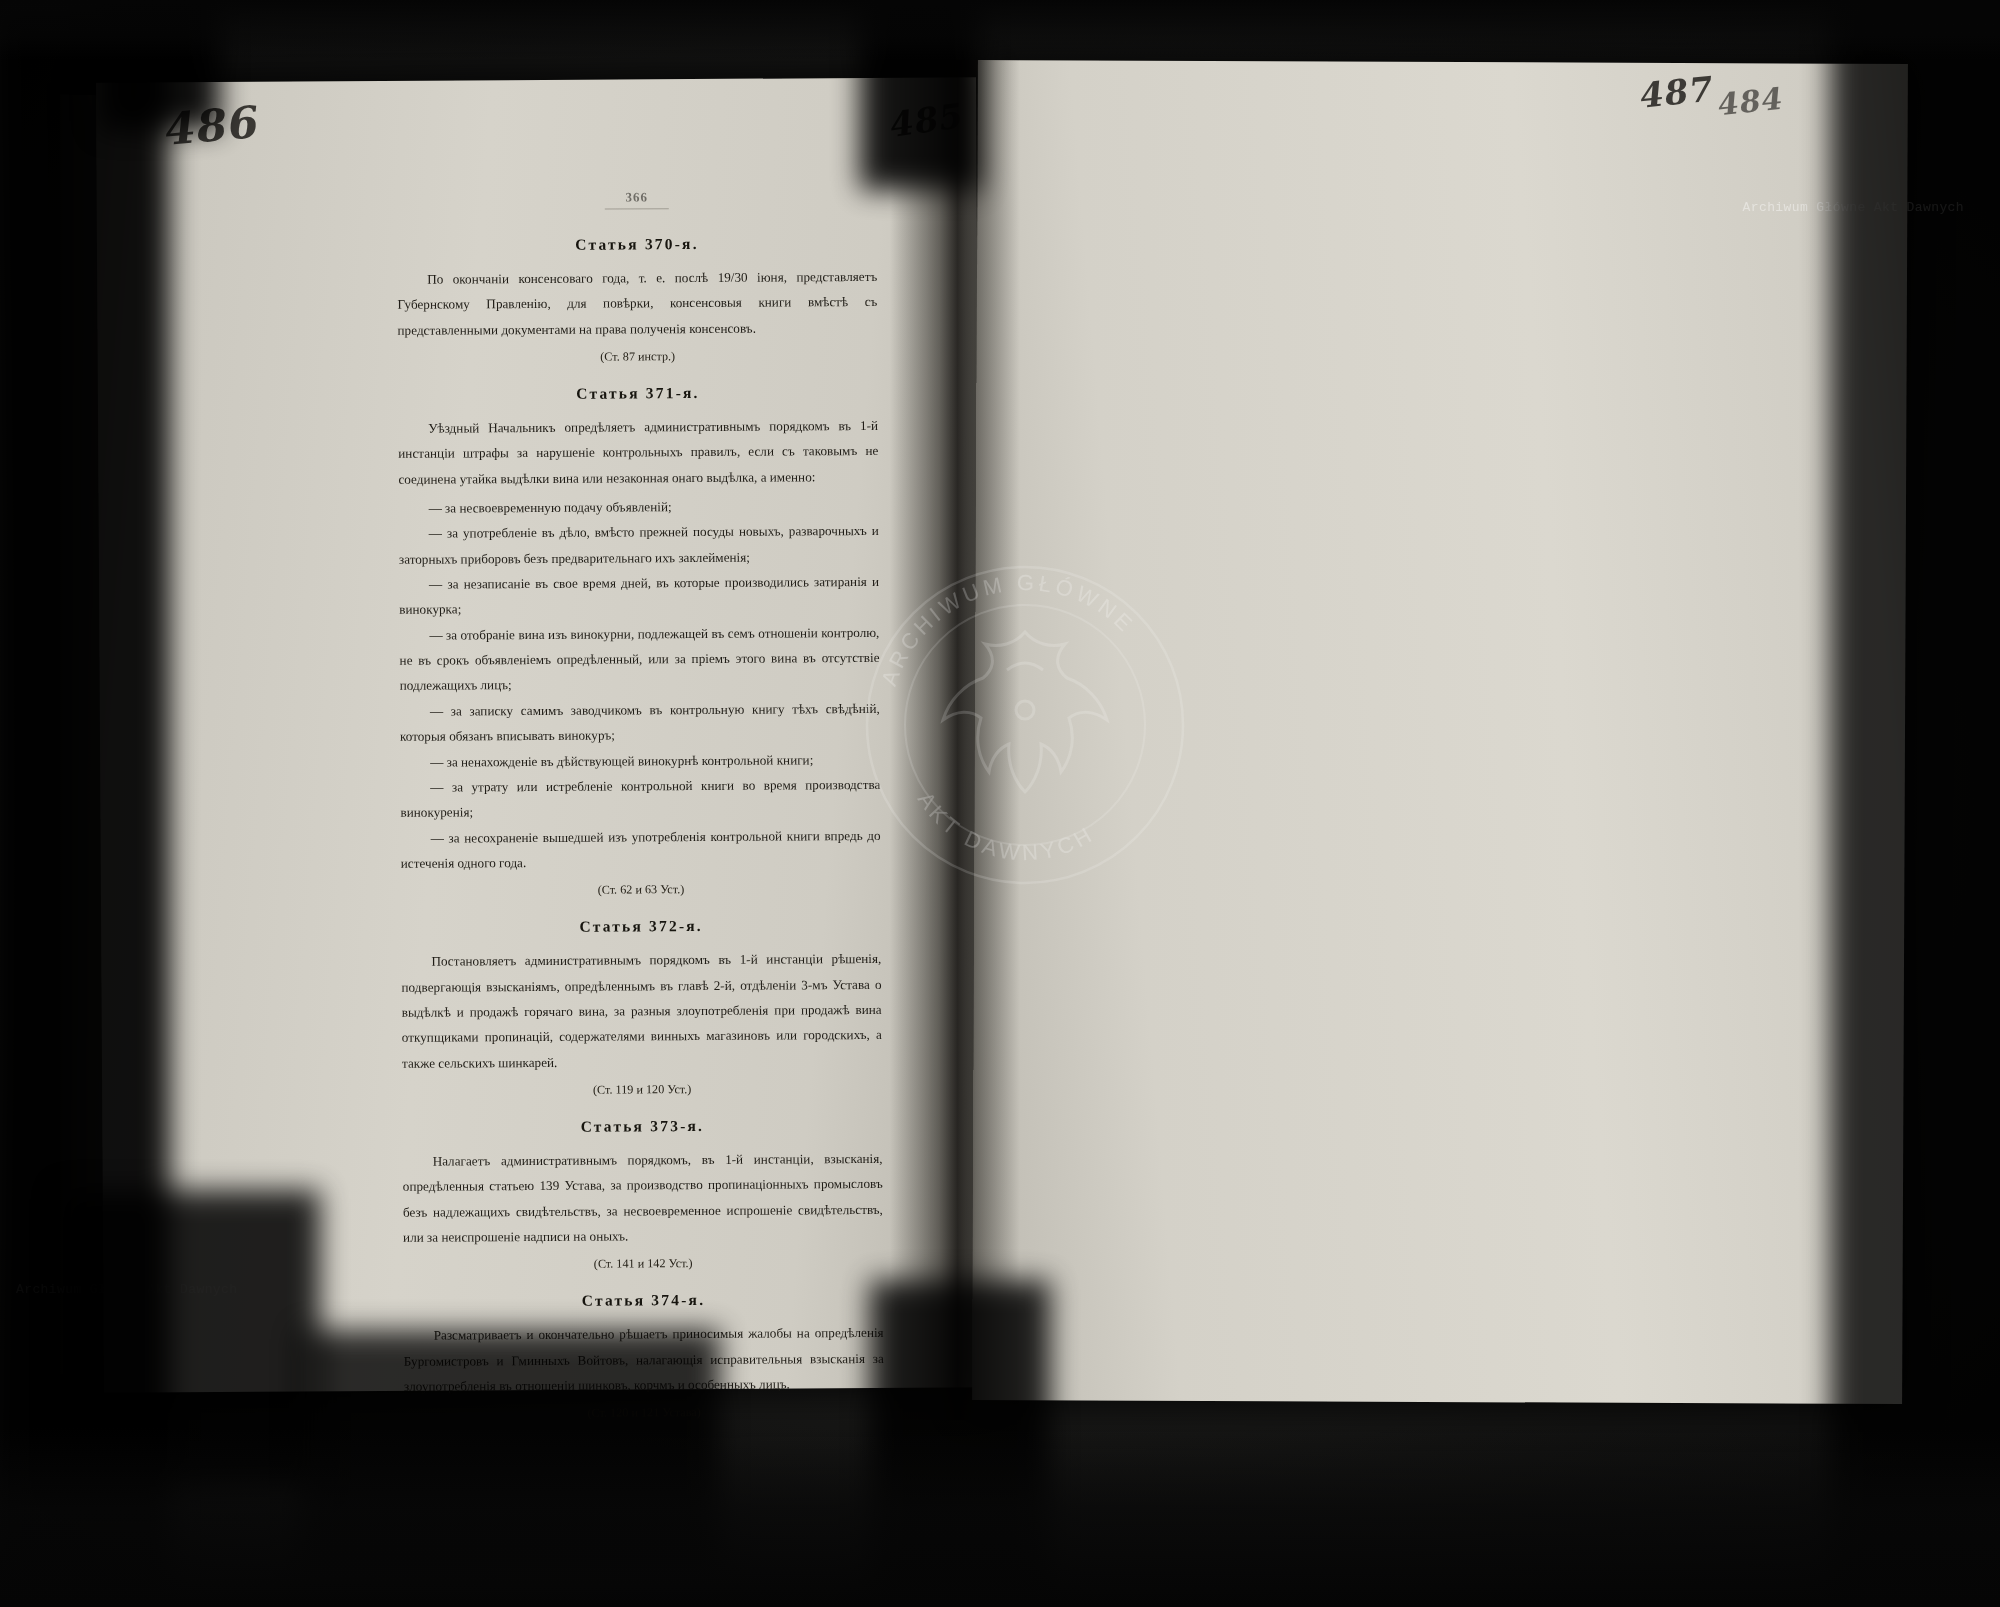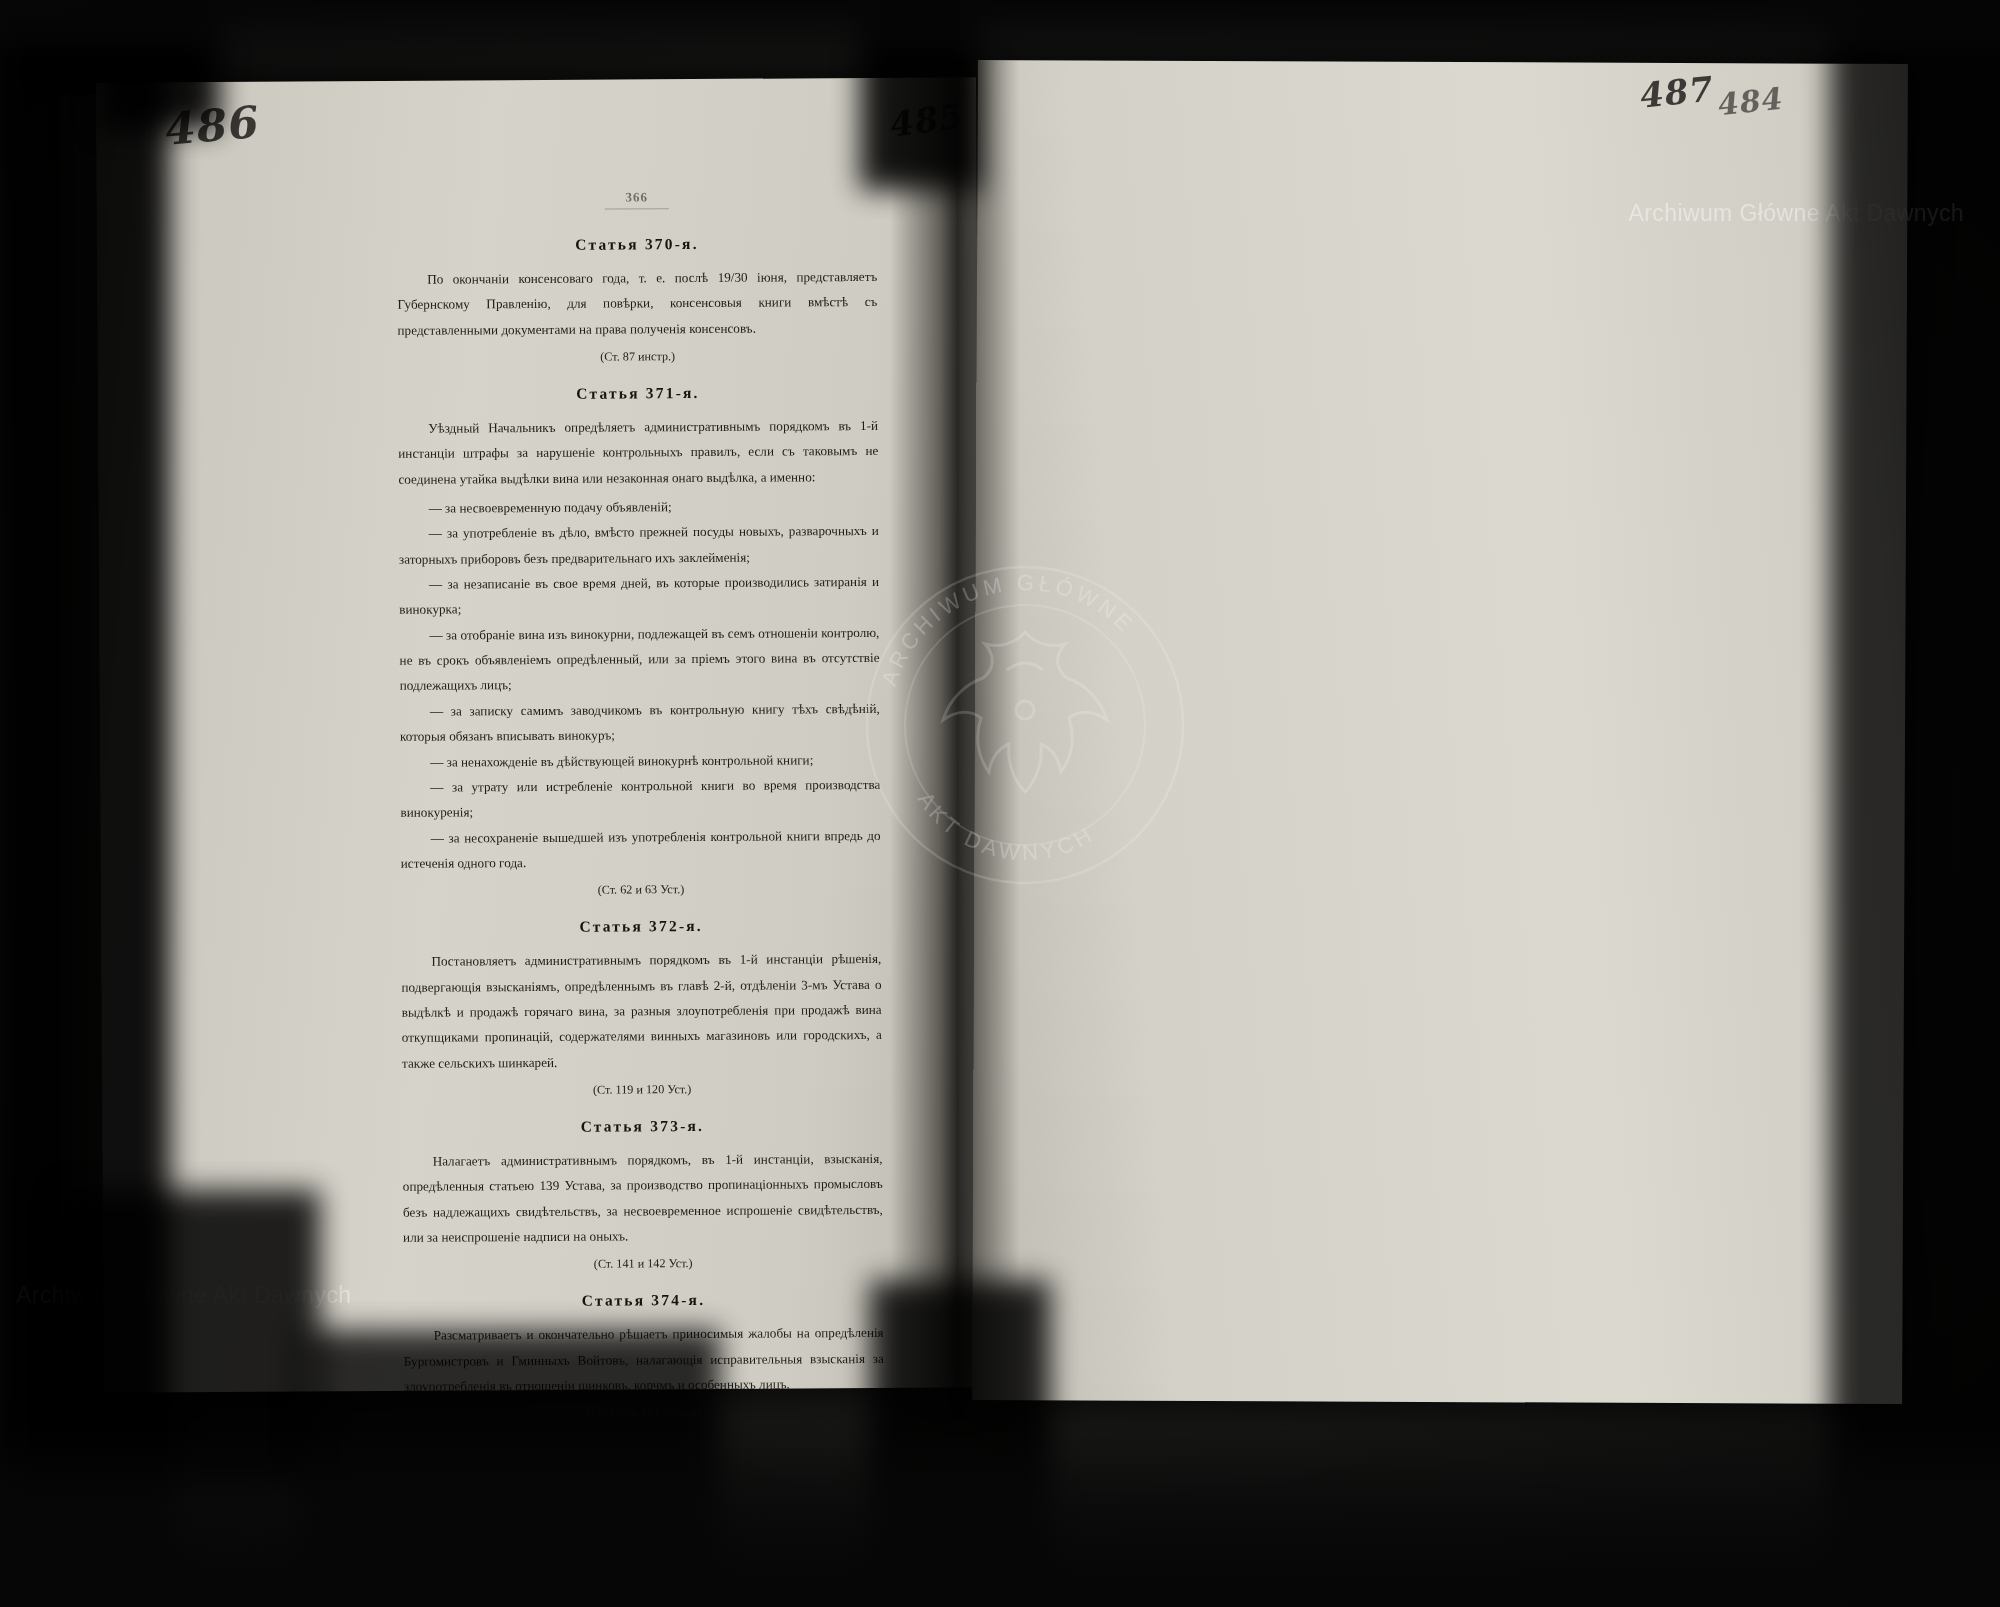--- a/index.html
+++ b/index.html
@@ -164,23 +164,23 @@
   }
   .hw-486 { left: 165px; top: 100px; font-size: 44px; }
   .hw-485 { left: 890px; top: 100px; font-size: 34px; transform: rotate(-8deg); }
   .hw-487 { left: 1640px; top: 72px; font-size: 34px; transform: rotate(-6deg); }
   .hw-484 { left: 1718px; top: 84px; font-size: 30px; transform: rotate(-6deg); opacity: 0.6; }
 
   
   .wm-text {
     position: absolute;
     color: rgba(255,255,255,0.42);
-    font-size: 23px;
+    font-size: 13px;
     letter-spacing: 0.4px;
-    font-family: Liberation Sans, sans-serif;
+    font-family: Liberation Mono, monospace;
     pointer-events: none;
   }
   .wm-tr { right: 36px; top: 200px; }
   .wm-bl { left: 16px; top: 1282px; }
 
   .wm-seal {
     position: absolute;
     left: 860px;
     top: 560px;
     width: 330px;

